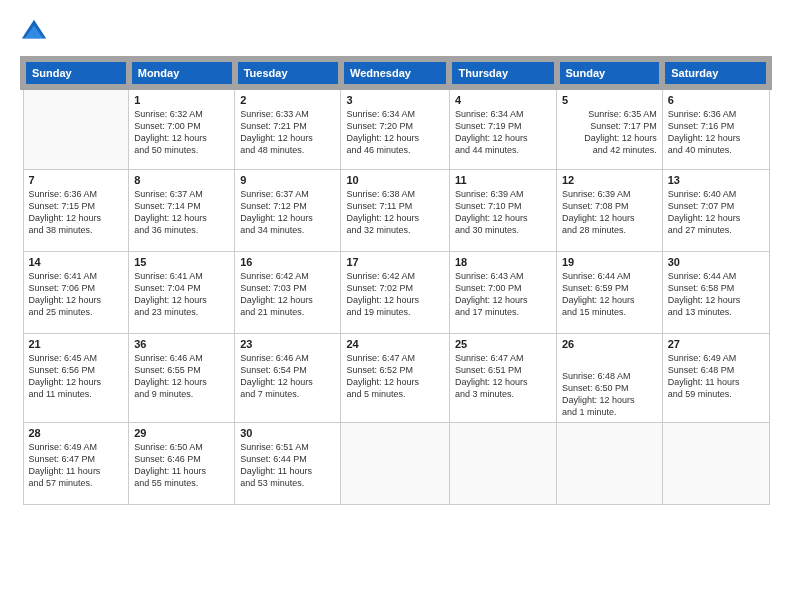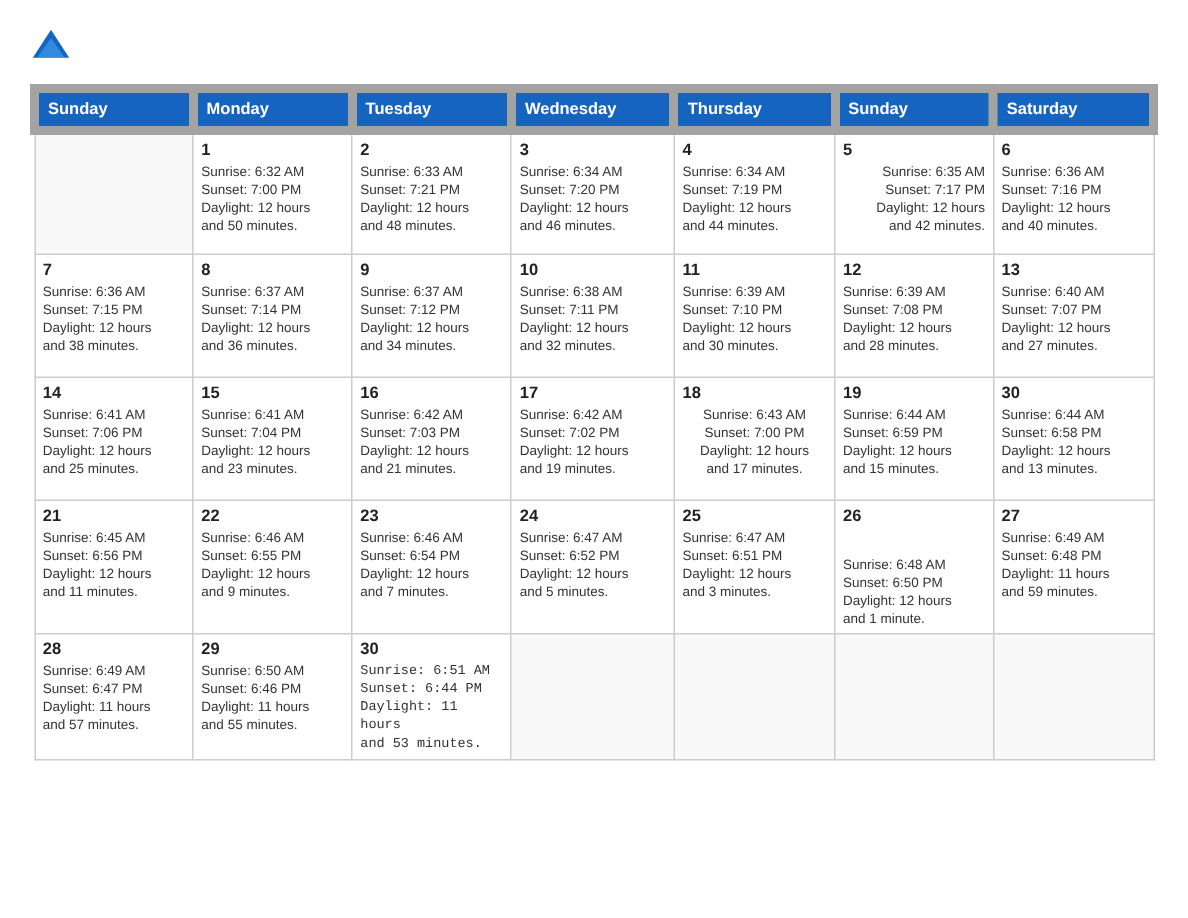--- a/index.html
+++ b/index.html
@@ -250,21 +250,21 @@
           </td>
           <td>
             <div class="day-num">17</div>
             <div class="day-info" style="white-space: pre-line;">Sunrise: 6:42 AM
 Sunset: 7:02 PM
 Daylight: 12 hours
 and 19 minutes.</div>
           </td>
           <td>
             <div class="day-num">18</div>
-            <div class="day-info" style="white-space: pre-line; text-align: center;">Sunrise: 6:43 AM
+            <div class="day-info" style="white-space: pre-line;">Sunrise: 6:43 AM
 Sunset: 7:00 PM
 Daylight: 12 hours
 and 17 minutes.</div>
           </td>
           <td>
             <div class="day-num">19</div>
             <div class="day-info" style="white-space: pre-line;">Sunrise: 6:44 AM
 Sunset: 6:59 PM
 Daylight: 12 hours
 and 15 minutes.</div>
@@ -279,21 +279,21 @@
         </tr>
         <tr>
           <td>
             <div class="day-num">21</div>
             <div class="day-info" style="white-space: pre-line;">Sunrise: 6:45 AM
 Sunset: 6:56 PM
 Daylight: 12 hours
 and 11 minutes.</div>
           </td>
           <td>
-            <div class="day-num">22</div>
+            <div class="day-num">36</div>
             <div class="day-info" style="white-space: pre-line;">Sunrise: 6:46 AM
 Sunset: 6:55 PM
 Daylight: 12 hours
 and 9 minutes.</div>
           </td>
           <td>
             <div class="day-num">23</div>
             <div class="day-info" style="white-space: pre-line;">Sunrise: 6:46 AM
 Sunset: 6:54 PM
 Daylight: 12 hours
@@ -338,21 +338,21 @@
           </td>
           <td>
             <div class="day-num">29</div>
             <div class="day-info" style="white-space: pre-line;">Sunrise: 6:50 AM
 Sunset: 6:46 PM
 Daylight: 11 hours
 and 55 minutes.</div>
           </td>
           <td>
             <div class="day-num">30</div>
-            <div class="day-info" style="white-space: pre-line; font-family: Liberation Mono, monospace;">Sunrise: 6:51 AM
+            <div class="day-info" style="white-space: pre-line;">Sunrise: 6:51 AM
 Sunset: 6:44 PM
 Daylight: 11 hours
 and 53 minutes.</div>
           </td>
           <td class="empty-cell"></td>
           <td class="empty-cell"></td>
           <td class="empty-cell"></td>
           <td class="empty-cell"></td>
         </tr>
       </tbody>

